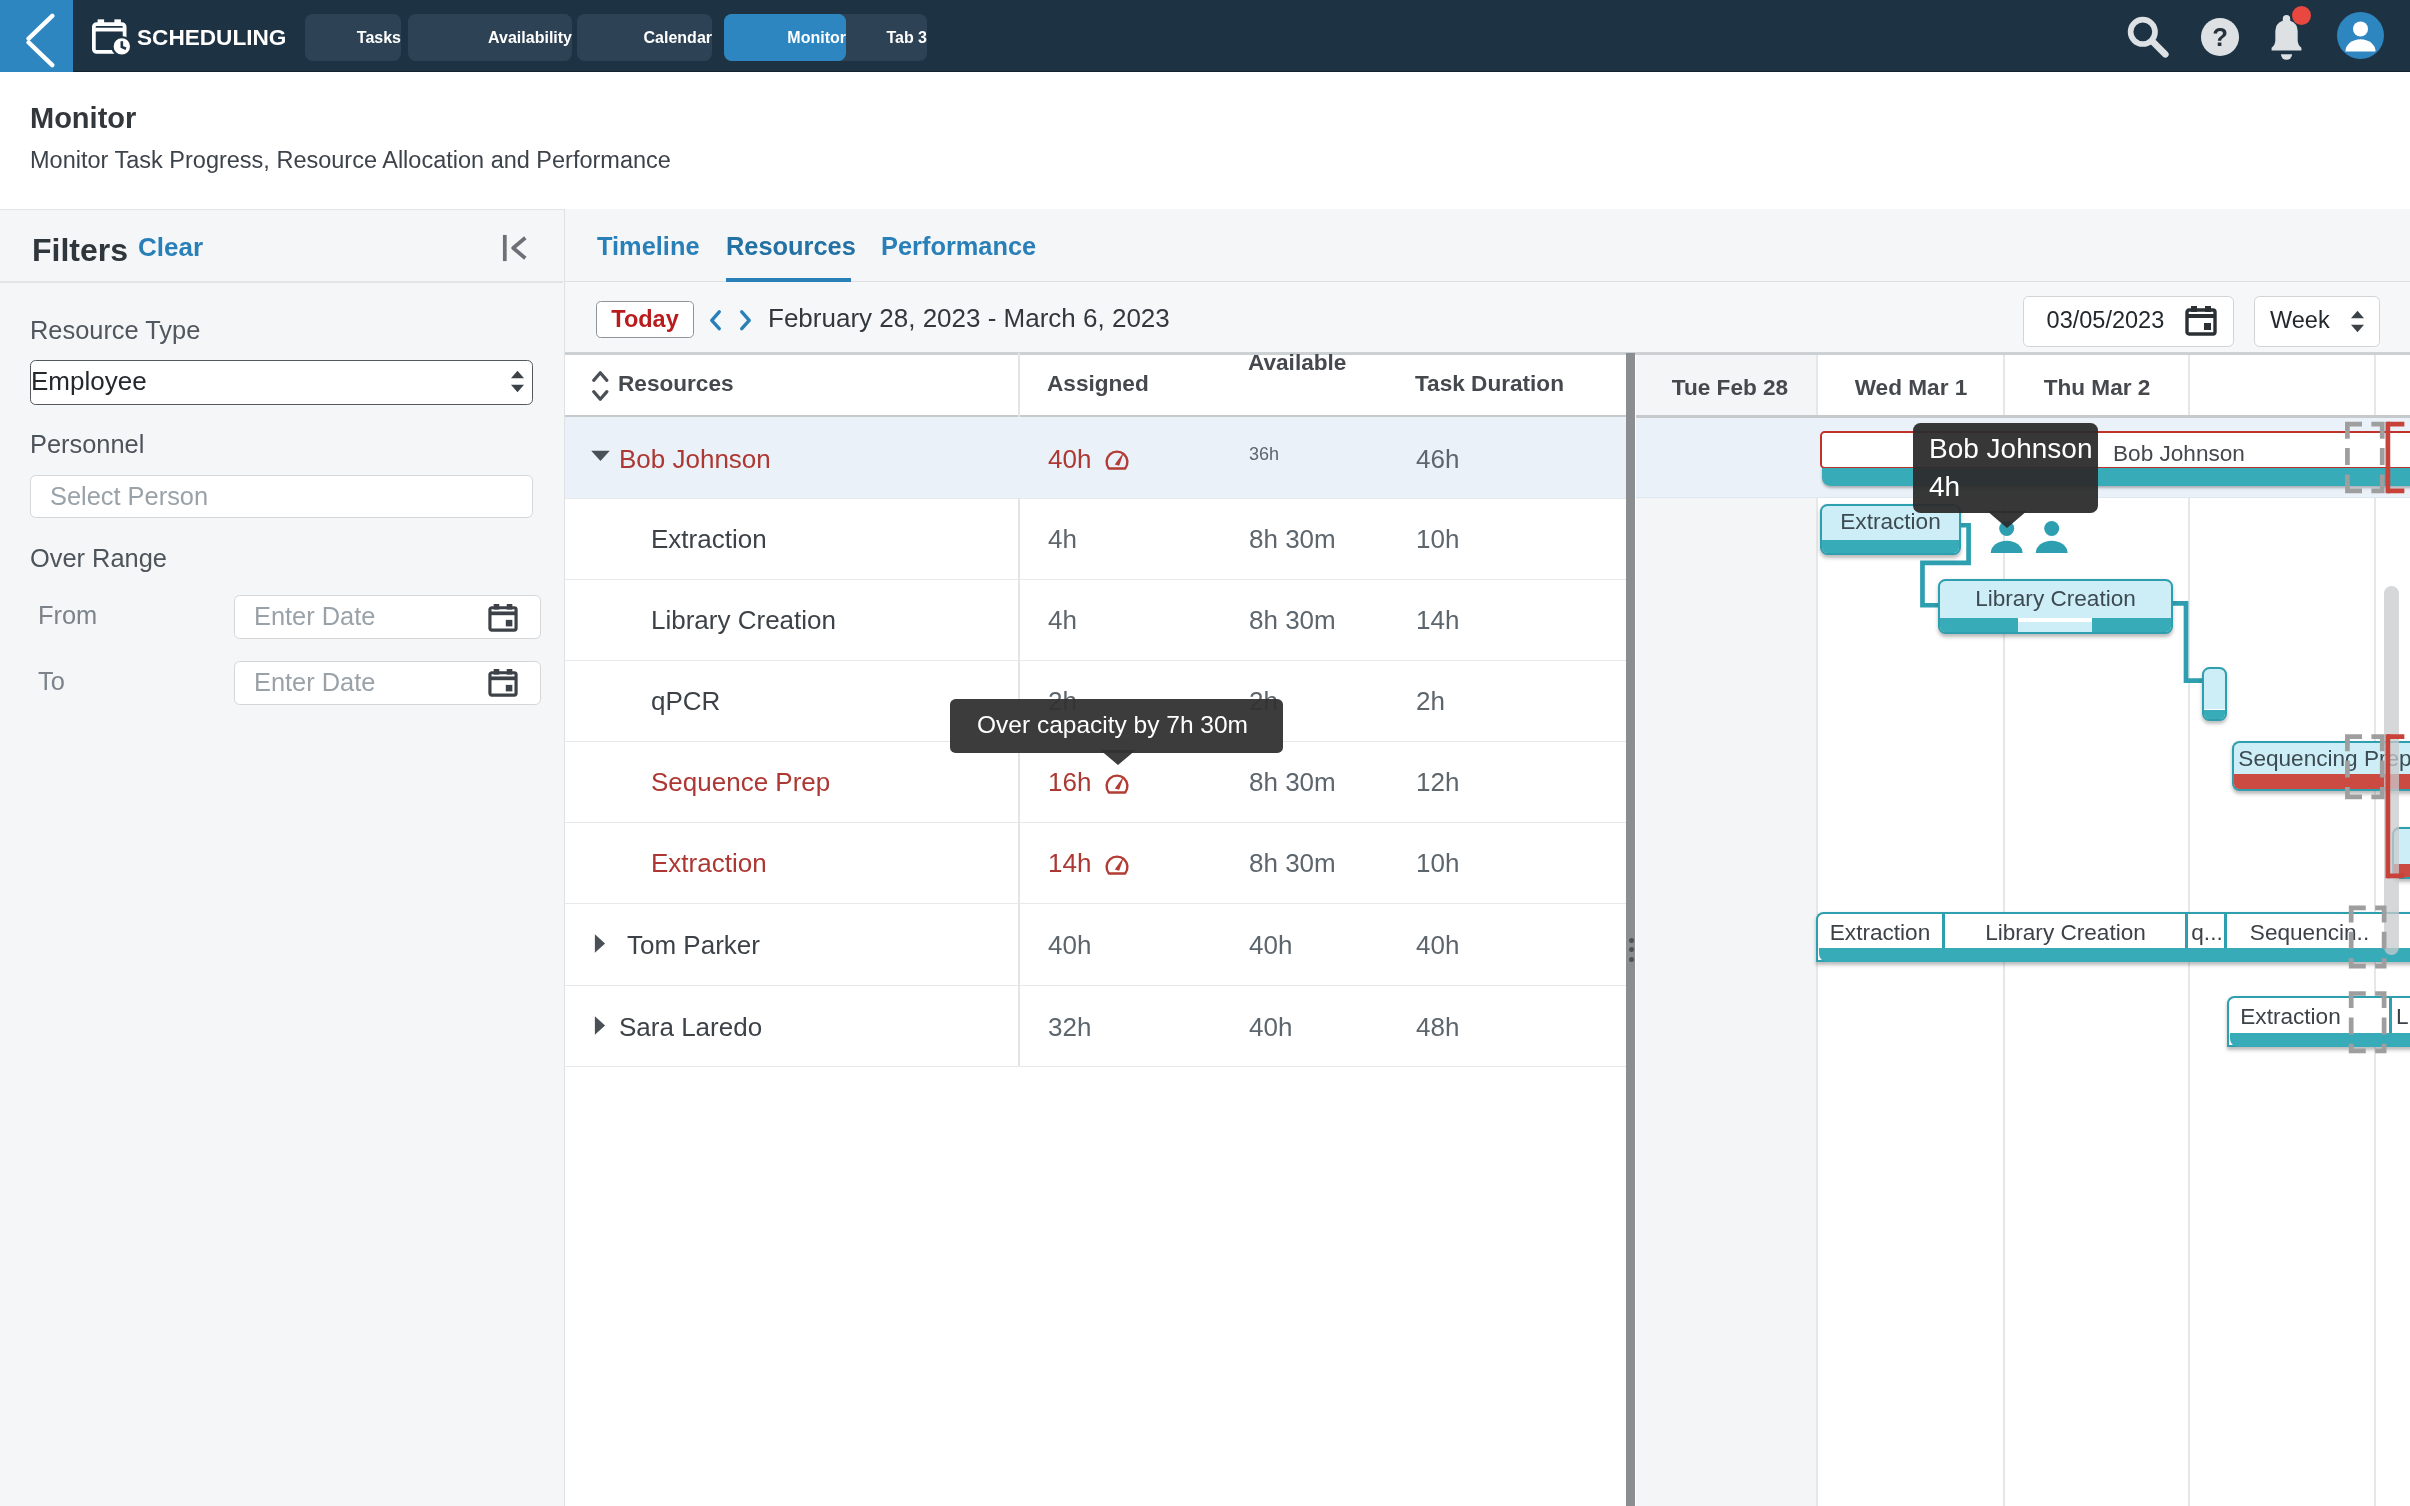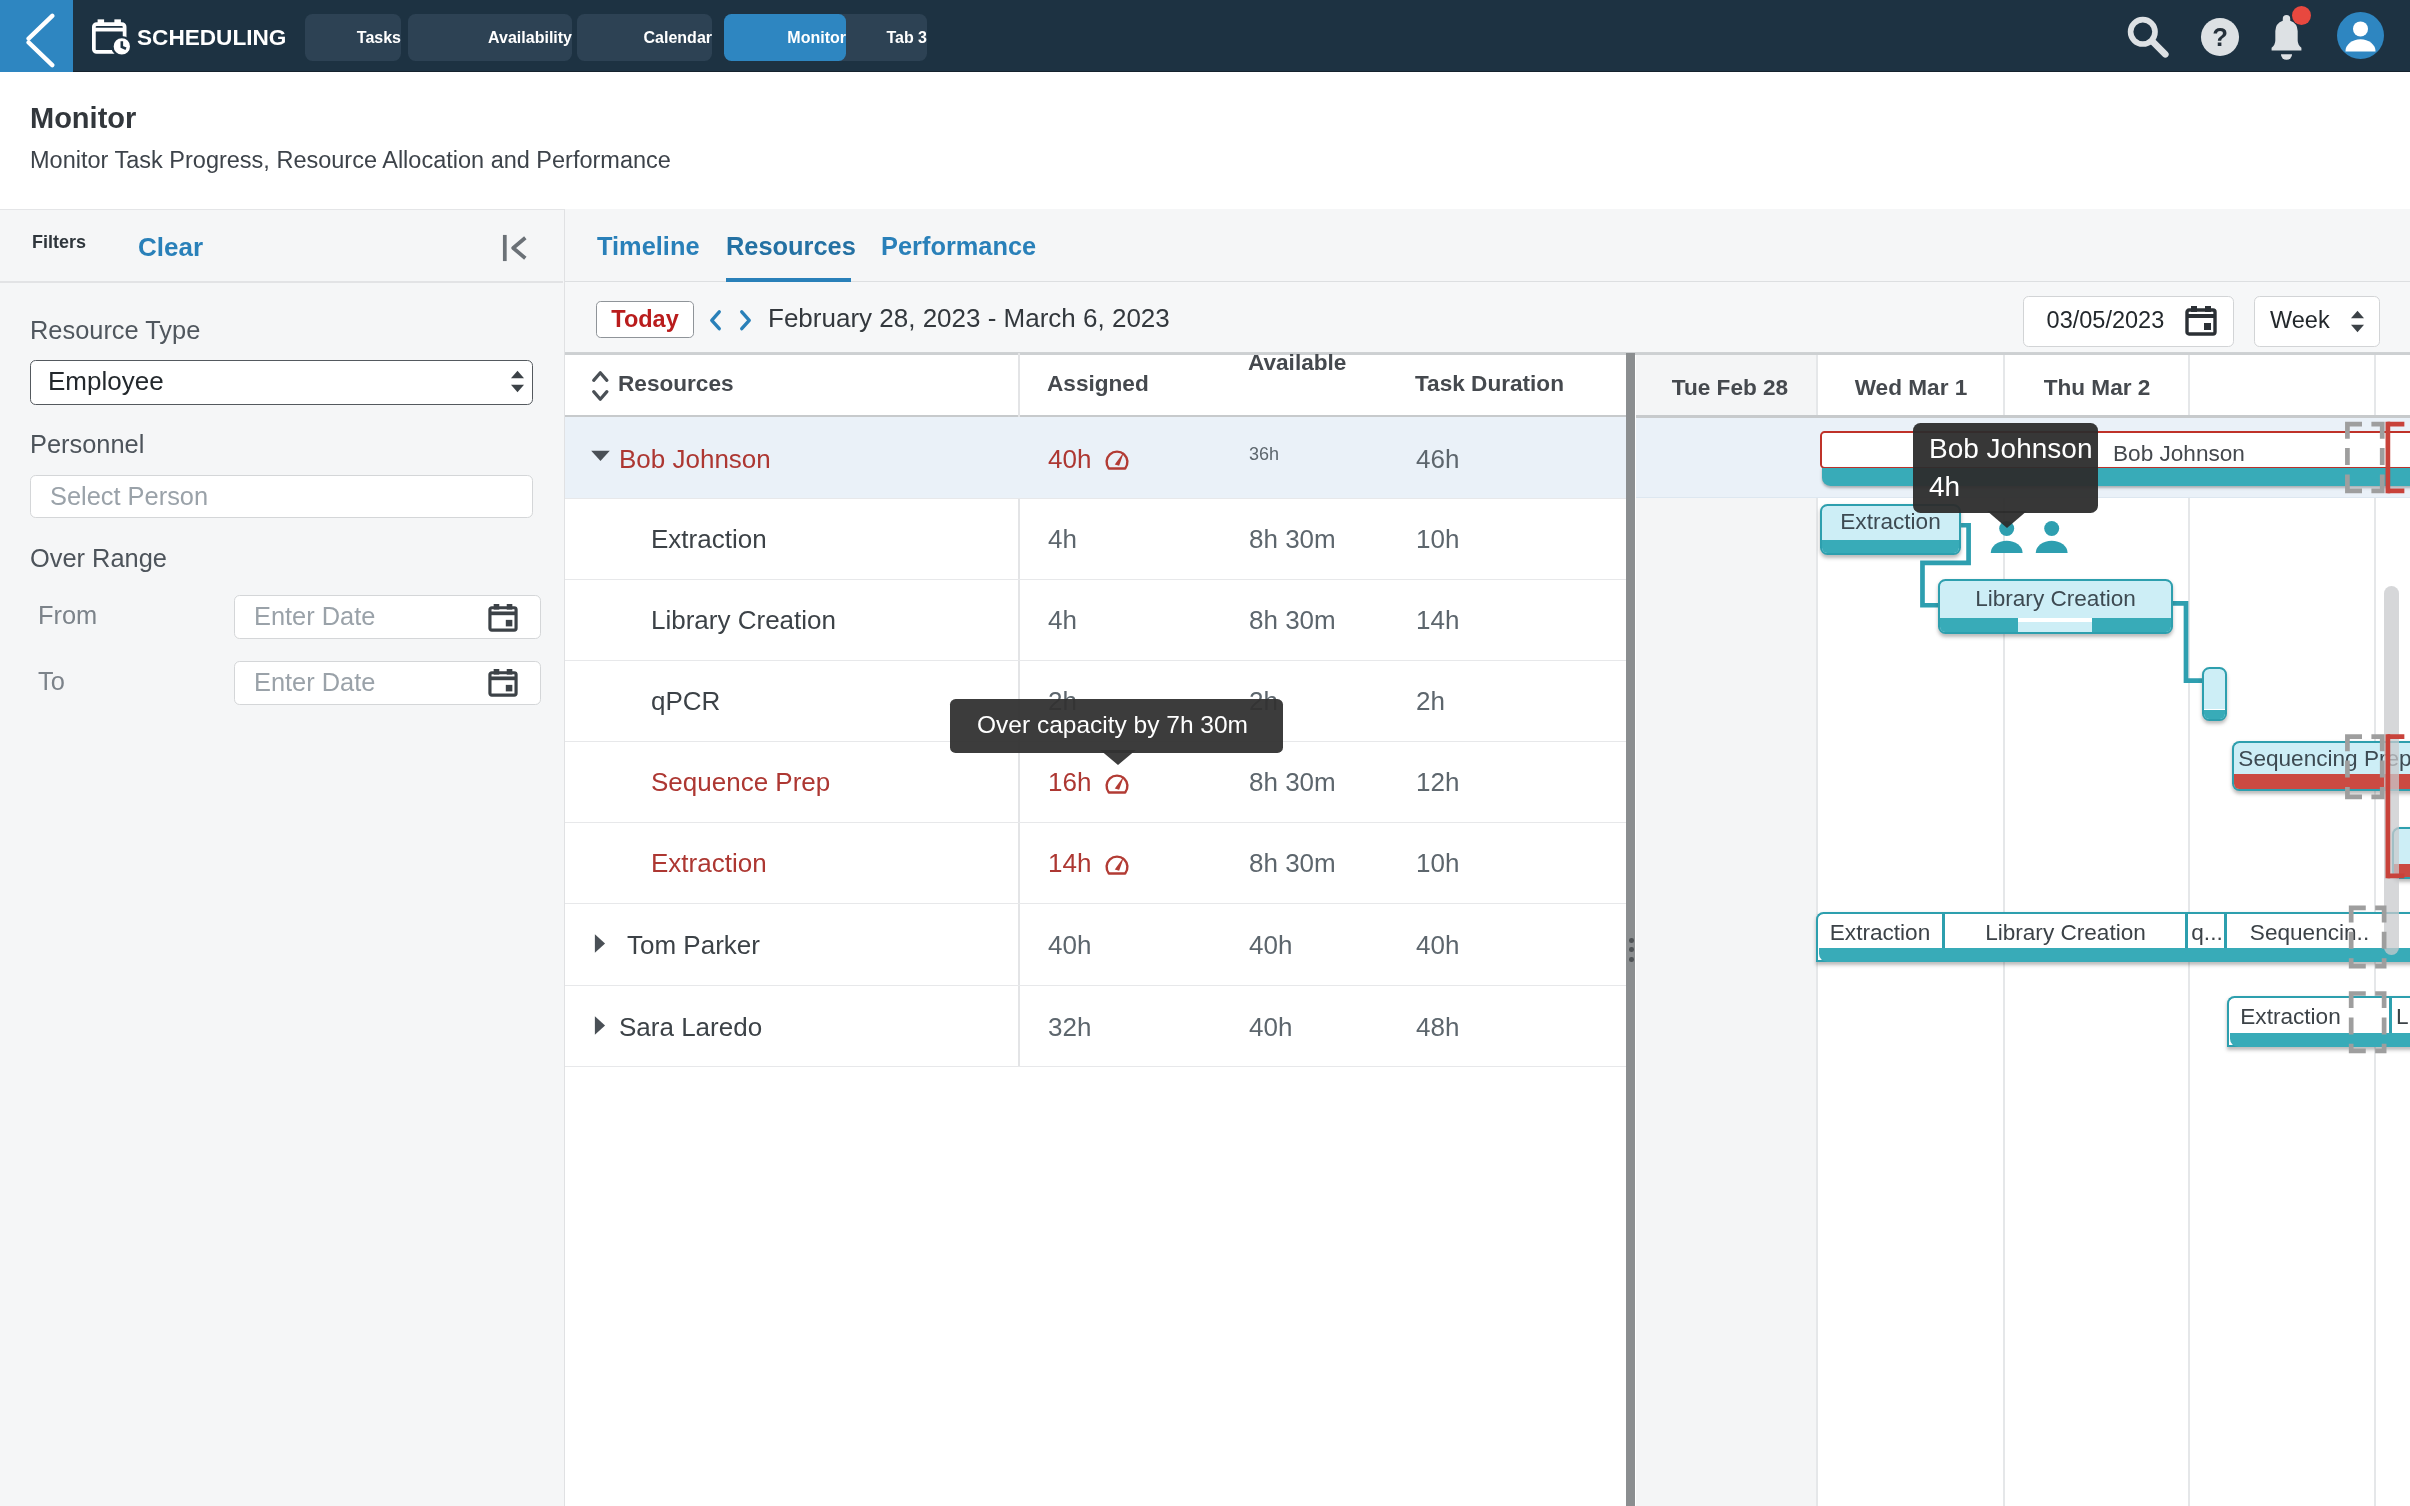--- a/index.html
+++ b/index.html
@@ -55,25 +55,25 @@
   <div class="navbtn" style="left:305px;width:96px;">Tasks</div>
   <div class="navbtn" style="left:408px;width:164px;">Availability</div>
   <div class="navbtn" style="left:577px;width:135px;">Calendar</div>
   <div class="navbtn" style="left:802px;width:125px;">Tab 3</div>
   <div class="navbtn active" style="left:724px;width:122px;">Monitor</div>
 
   <div id="ptitle">Monitor</div>
   <div id="psub">Monitor Task Progress, Resource Allocation and Performance</div>
 
   <div id="sidebar"></div>
-  <div class="abs" style="left:32px;top:232px;font-size:18px;font-weight:700;color:#2f363c;">Filters</div>
+  <div class="abs" style="left:32px;top:232px;font-size:32px;font-weight:700;color:#2f363c;">Filters</div>
   <div class="abs" style="left:138px;top:232px;font-size:26px;font-weight:700;color:#2980b9;">Clear</div>
   <div class="abs" style="left:0;top:281px;width:563px;height:1.9px;background:#e2e3e5;"></div>
   <div class="sb-label" style="top:316px;color:#50575e;">Resource Type</div>
-  <div class="sb-input" style="left:30px;top:360px;width:503px;height:45px;border:1.9px solid #54595e;color:#23282c;line-height:41px;padding-left:17px;font-size:26px;">Employee</div>
+  <div class="sb-input" style="left:30px;top:360px;width:503px;height:45px;border:1.9px solid #54595e;color:#23282c;line-height:41px;font-size:26px;">Employee</div>
   <div class="sb-label" style="top:430px;">Personnel</div>
   <div class="sb-input" style="left:30px;top:475px;width:503px;height:43px;line-height:40px;padding-left:19px;">Select Person</div>
   <div class="sb-label" style="top:544px;">Over Range</div>
   <div class="sb-label" style="left:38px;top:601px;color:#7c838a;">From</div>
   <div class="sb-input" style="left:234px;top:595px;width:307px;height:44px;line-height:40px;padding-left:19px;">Enter Date</div>
   <div class="sb-label" style="left:38px;top:667px;color:#7c838a;">To</div>
   <div class="sb-input" style="left:234px;top:661px;width:307px;height:44px;line-height:40px;padding-left:19px;">Enter Date</div>
 
   <div id="tabsbar"></div>
   <div class="tab" style="left:597px;">Timeline</div>

